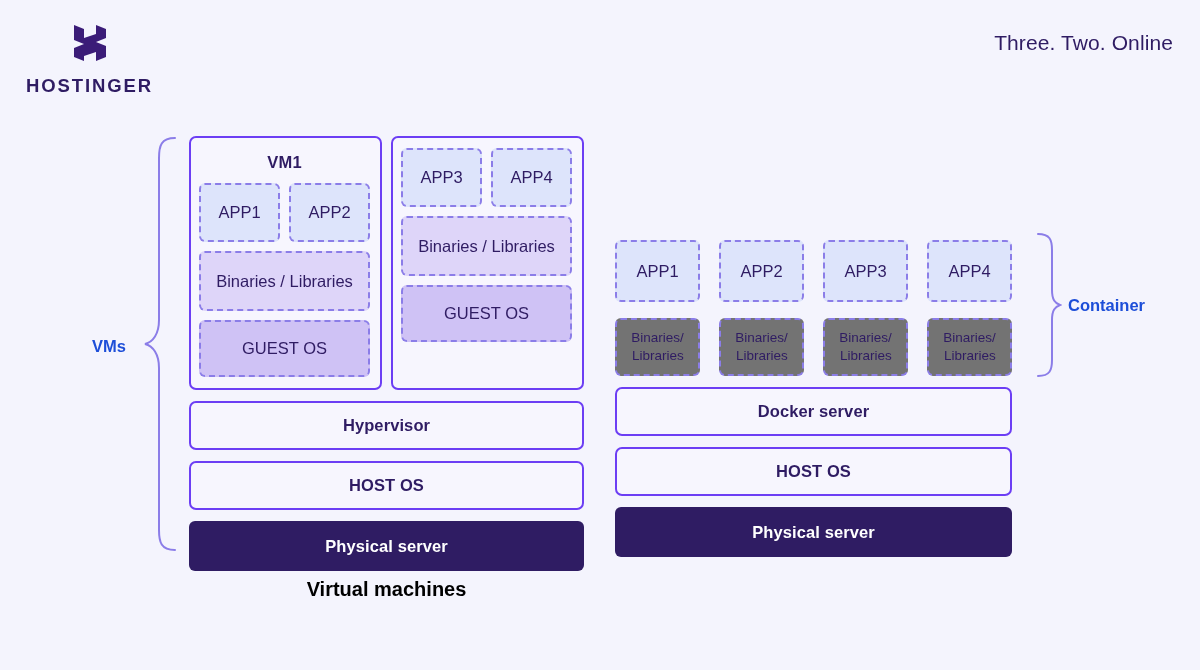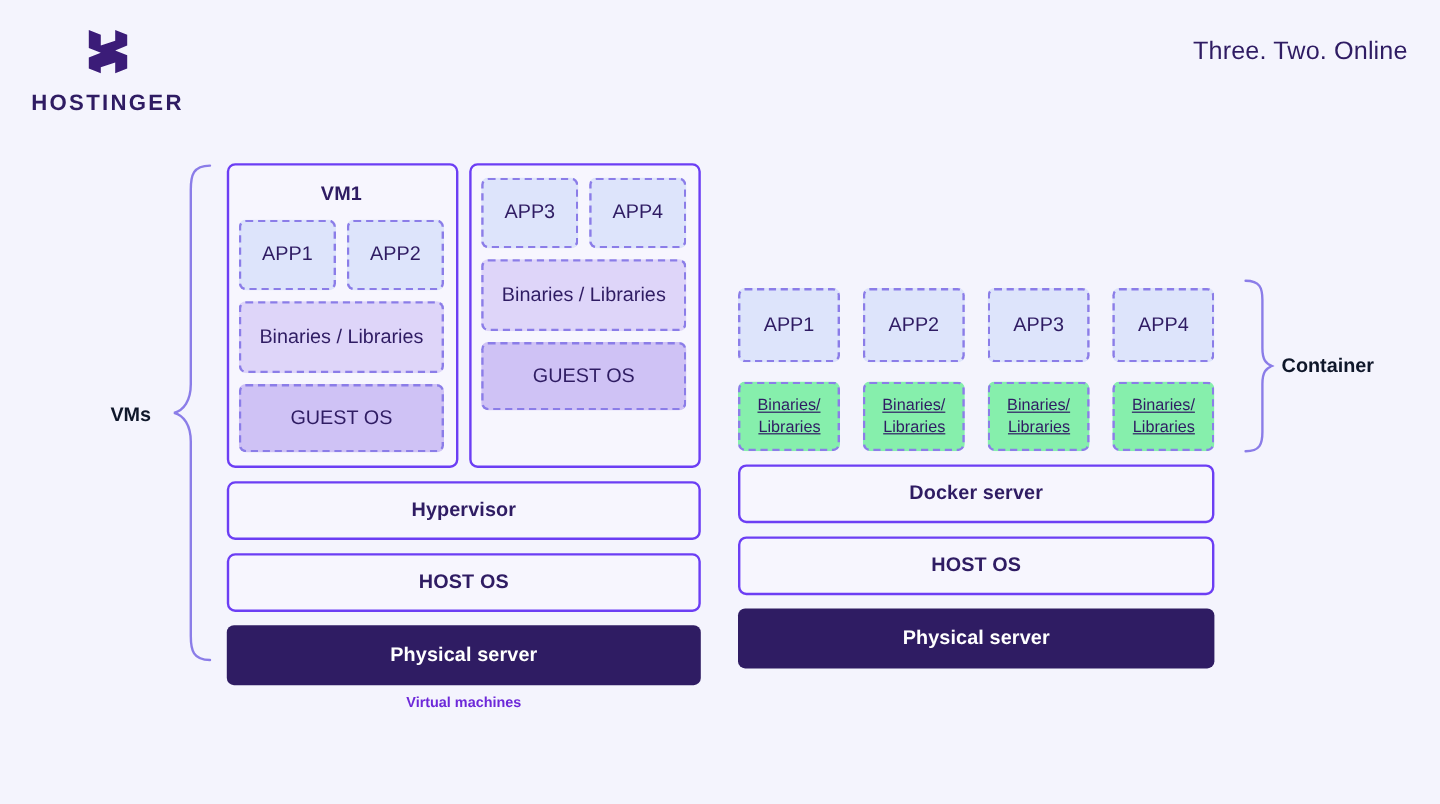--- a/index.html
+++ b/index.html
@@ -98,25 +98,24 @@
   .dock-apps { display: flex; gap: 19px; }
   .dock-col { flex: 1; }
   .dock-app {
     height: 62px;
     background: #dde4fb;
     font-size: 16.5px;
   }
   .dock-bin {
     margin-top: 16px;
     height: 58px;
-    background: #86efac;
+    background: #737373;
     font-size: 13.5px;
     line-height: 1.33;
     padding: 0 4px;
-    text-decoration: underline;
   }
   .dock-spacer { height: 104px; }
 
   
   .bar {
     border: 2px solid #6c3ef4;
     border-radius: 7px;
     background: #f7f6fe;
     height: 49px;
     display: flex;
@@ -133,38 +132,38 @@
     background: #2f1c63;
     color: #ffffff;
     height: 50px;
     border-radius: 6px;
   }
 
   
   .caption {
     position: absolute;
     top: 578px;
-    font-size: 12px;
-    font-weight: bold;
-    color: #6d28d9;
+    font-size: 20px;
+    font-weight: bold;
+    color: #000000;
     text-align: center;
   }
   .caption-left  { left: 189px; width: 395px; }
   .caption-right { left: 615px; width: 397px; }
 
   
   .brace { position: absolute; }
   .brace-left  { left: 143px; top: 136px; }
   .brace-right { left: 1036px; top: 232px; }
 
   .side-label {
     position: absolute;
     font-size: 16.5px;
     font-weight: bold;
-    color: #0f172a;
+    color: #1d4ed8;
   }
   .label-vms       { left: 92px; top: 337px; }
   .label-container { left: 1068px; top: 296px; }
 </style>
 </head>
 <body>
 
 <div id="stage">
 
   <div class="brand">

